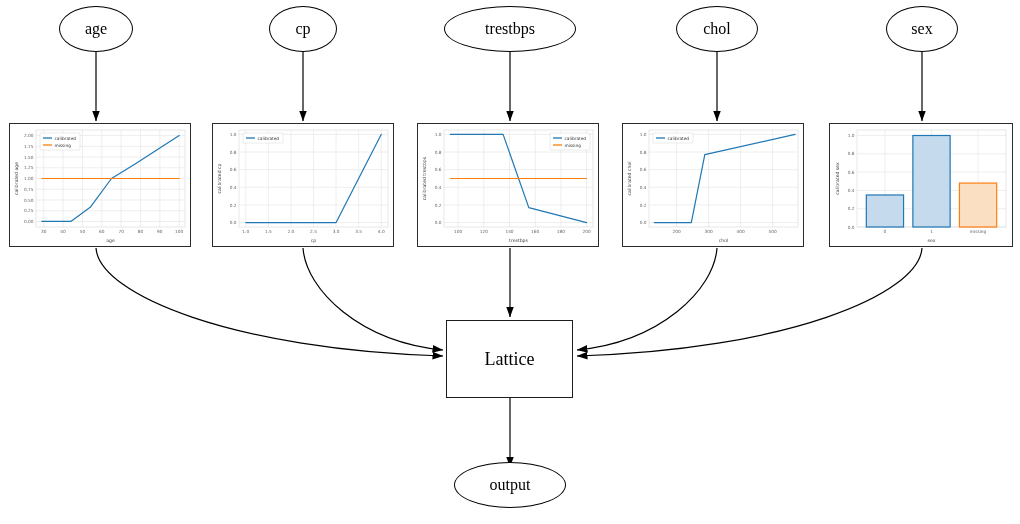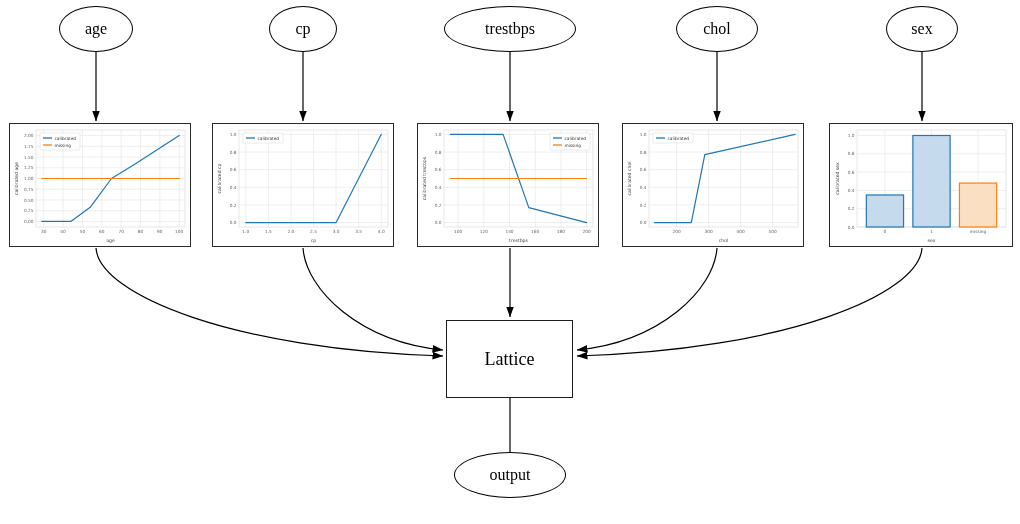--- a/index.html
+++ b/index.html
@@ -261,17 +261,17 @@
         <rect x="128.4375" y="59.07547169811321" width="37.25" height="43.92452830188679" fill="#fbdfc3" stroke="#ff7f0e" stroke-width="1.2"></rect>
         <text x="100.5" y="118" text-anchor="middle" font-size="4.6" fill="#444">sex</text>
         <text transform="translate(8,54.5) rotate(-90)" text-anchor="middle" font-size="4.6" fill="#444">calibrated sex</text>
       </svg>
   </div>
 
   <div class="node rect-node" style="left:446px;top:320px;width:127px;height:78px;text-align:right;">
     <span>Lattice</span>
   </div>
 
-  <div class="node ellipse" style="left:454px;top:452px;width:112px;height:46px;">
+  <div class="node ellipse" style="left:454px;top:462px;width:112px;height:46px;">
     <span>output</span>
   </div>
 
 </div>
 
 </body></html>

